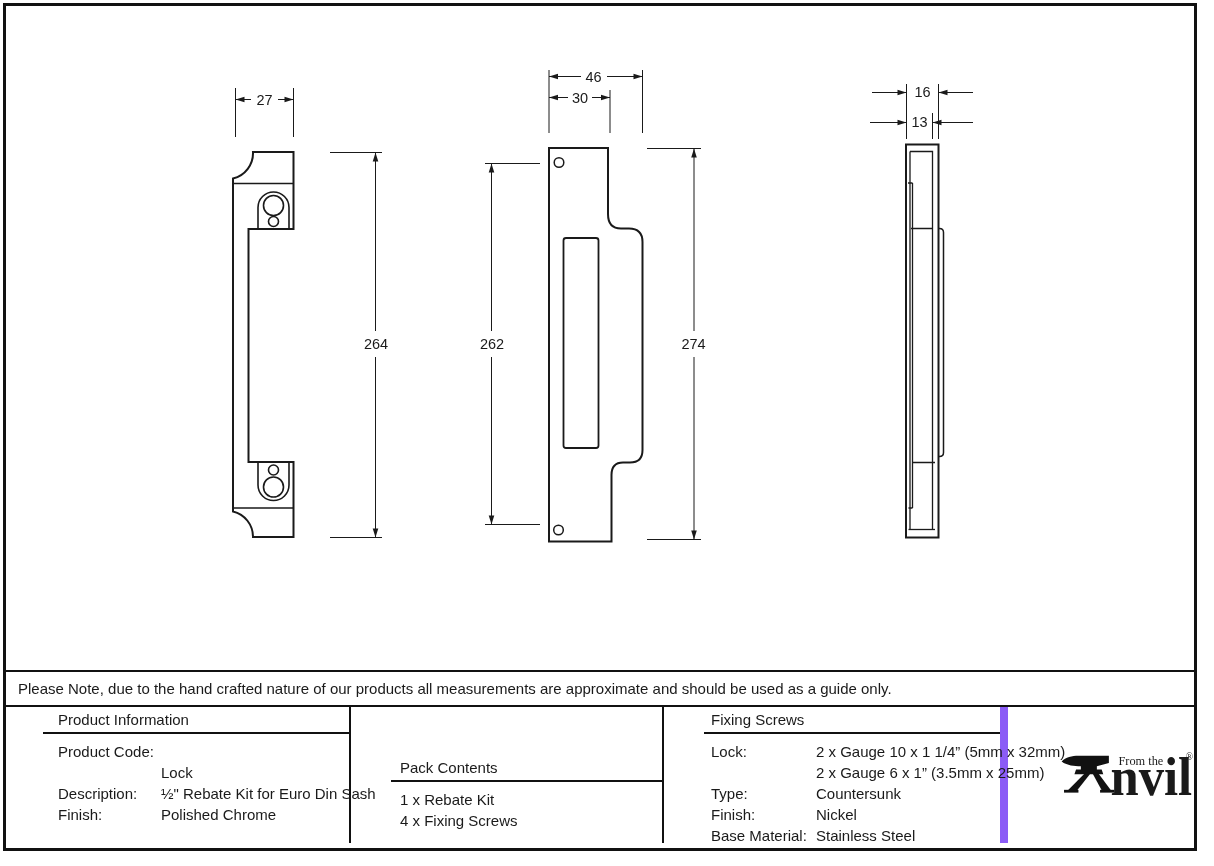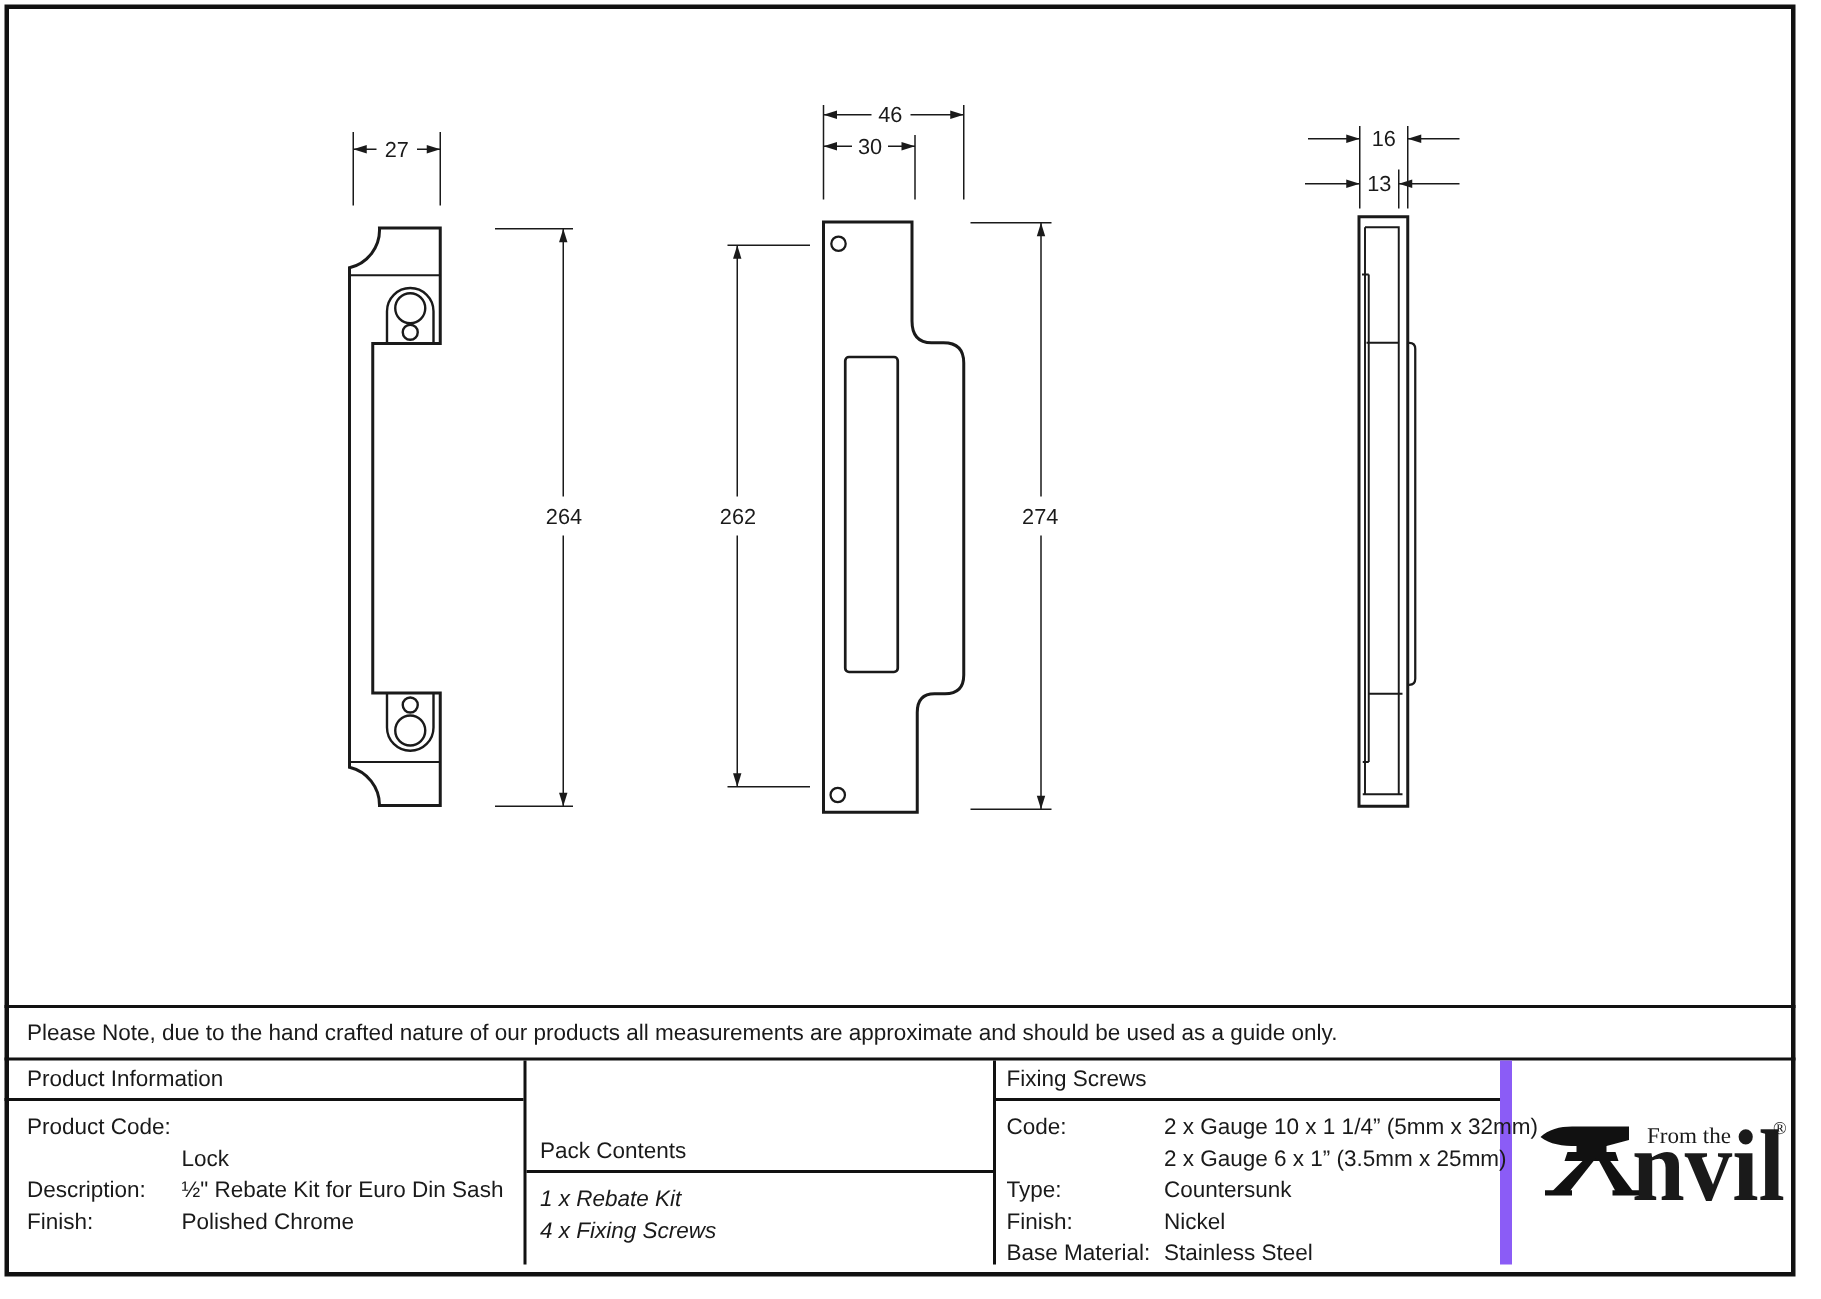--- a/index.html
+++ b/index.html
@@ -1,32 +1,32 @@
 <!DOCTYPE html>
 <html><head>
 <meta charset="utf-8">
 <style>
   html,body{margin:0;padding:0;background:#fff;}
   body{width:1214px;height:866px;position:relative;font-family:"Liberation Sans",sans-serif;color:#1a1a1a;overflow:hidden;}
   .frame{position:absolute;left:3px;top:3px;width:1194px;height:848px;border:3px solid #111;box-sizing:border-box;pointer-events:none;}
   #drawings{position:absolute;left:0;top:0;}
   .note-row{position:absolute;left:3px;top:670px;width:1194px;height:37px;box-sizing:border-box;border-top:2px solid #111;border-bottom:2px solid #111;display:flex;align-items:center;padding-left:15px;font-size:15px;}
   .tbl{position:absolute;left:3px;top:707px;width:1194px;height:144px;display:flex;}
-  .col{box-sizing:border-box;height:136px;}
+  .col{box-sizing:border-box;height:136px;padding-left:40px;}
   .col1{width:348px;border-right:2px solid #111;}
   .col2{width:313px;border-right:2px solid #111;}
   .col3{width:344px;border-right:8px solid #8b5cf6;}
   .col4{width:189px;display:flex;align-items:center;justify-content:center;}
   .hdr{height:27px;box-sizing:border-box;border-bottom:2px solid #111;display:flex;align-items:center;font-size:15px;}
   .col1 .hdr{padding-left:15px;}
   .col2 .hdr{padding-left:9px;margin-top:48px;}
   .col3 .hdr{padding-left:7px;}
   .cellbody{padding-top:7px;font-size:15px;line-height:21px;}
   .col1 .cellbody{padding-left:15px;}
-  .col2 .cellbody{padding-left:9px;font-style:italic;}
+  .col2 .cellbody{padding-left:9px;}
   .col3 .cellbody{padding-left:7px;}
   .kv{display:flex;}
   .kv .k{flex:0 0 103px;}
   .col3 .kv .k{flex:0 0 105px;}
   .kv .v{flex:1;white-space:nowrap;}
   svg text{font-family:"Liberation Sans",sans-serif;fill:#1a1a1a;}
   .dimtxt{font-size:14.5px;}
   .logo-serif{font-family:"Liberation Serif",serif;}
 </style>
 </head>
@@ -178,21 +178,21 @@
       <div>4 x Fixing Screws</div>
     </div>
   </div>
 
   <div class="col col3">
     <div class="hdr">
       <span>Fixing Screws</span>
     </div>
     <div class="cellbody">
       <div class="kv">
-        <span class="k">Code:</span>
+        <span class="k">Lock:</span>
         <span class="v">2 x Gauge 10 x 1 1/4” (5mm x 32mm)</span>
       </div>
       <div class="kv">
         <span class="k"></span>
         <span class="v">2 x Gauge 6 x 1” (3.5mm x 25mm)</span>
       </div>
       <div class="kv">
         <span class="k">Type:</span>
         <span class="v">Countersunk</span>
       </div>

